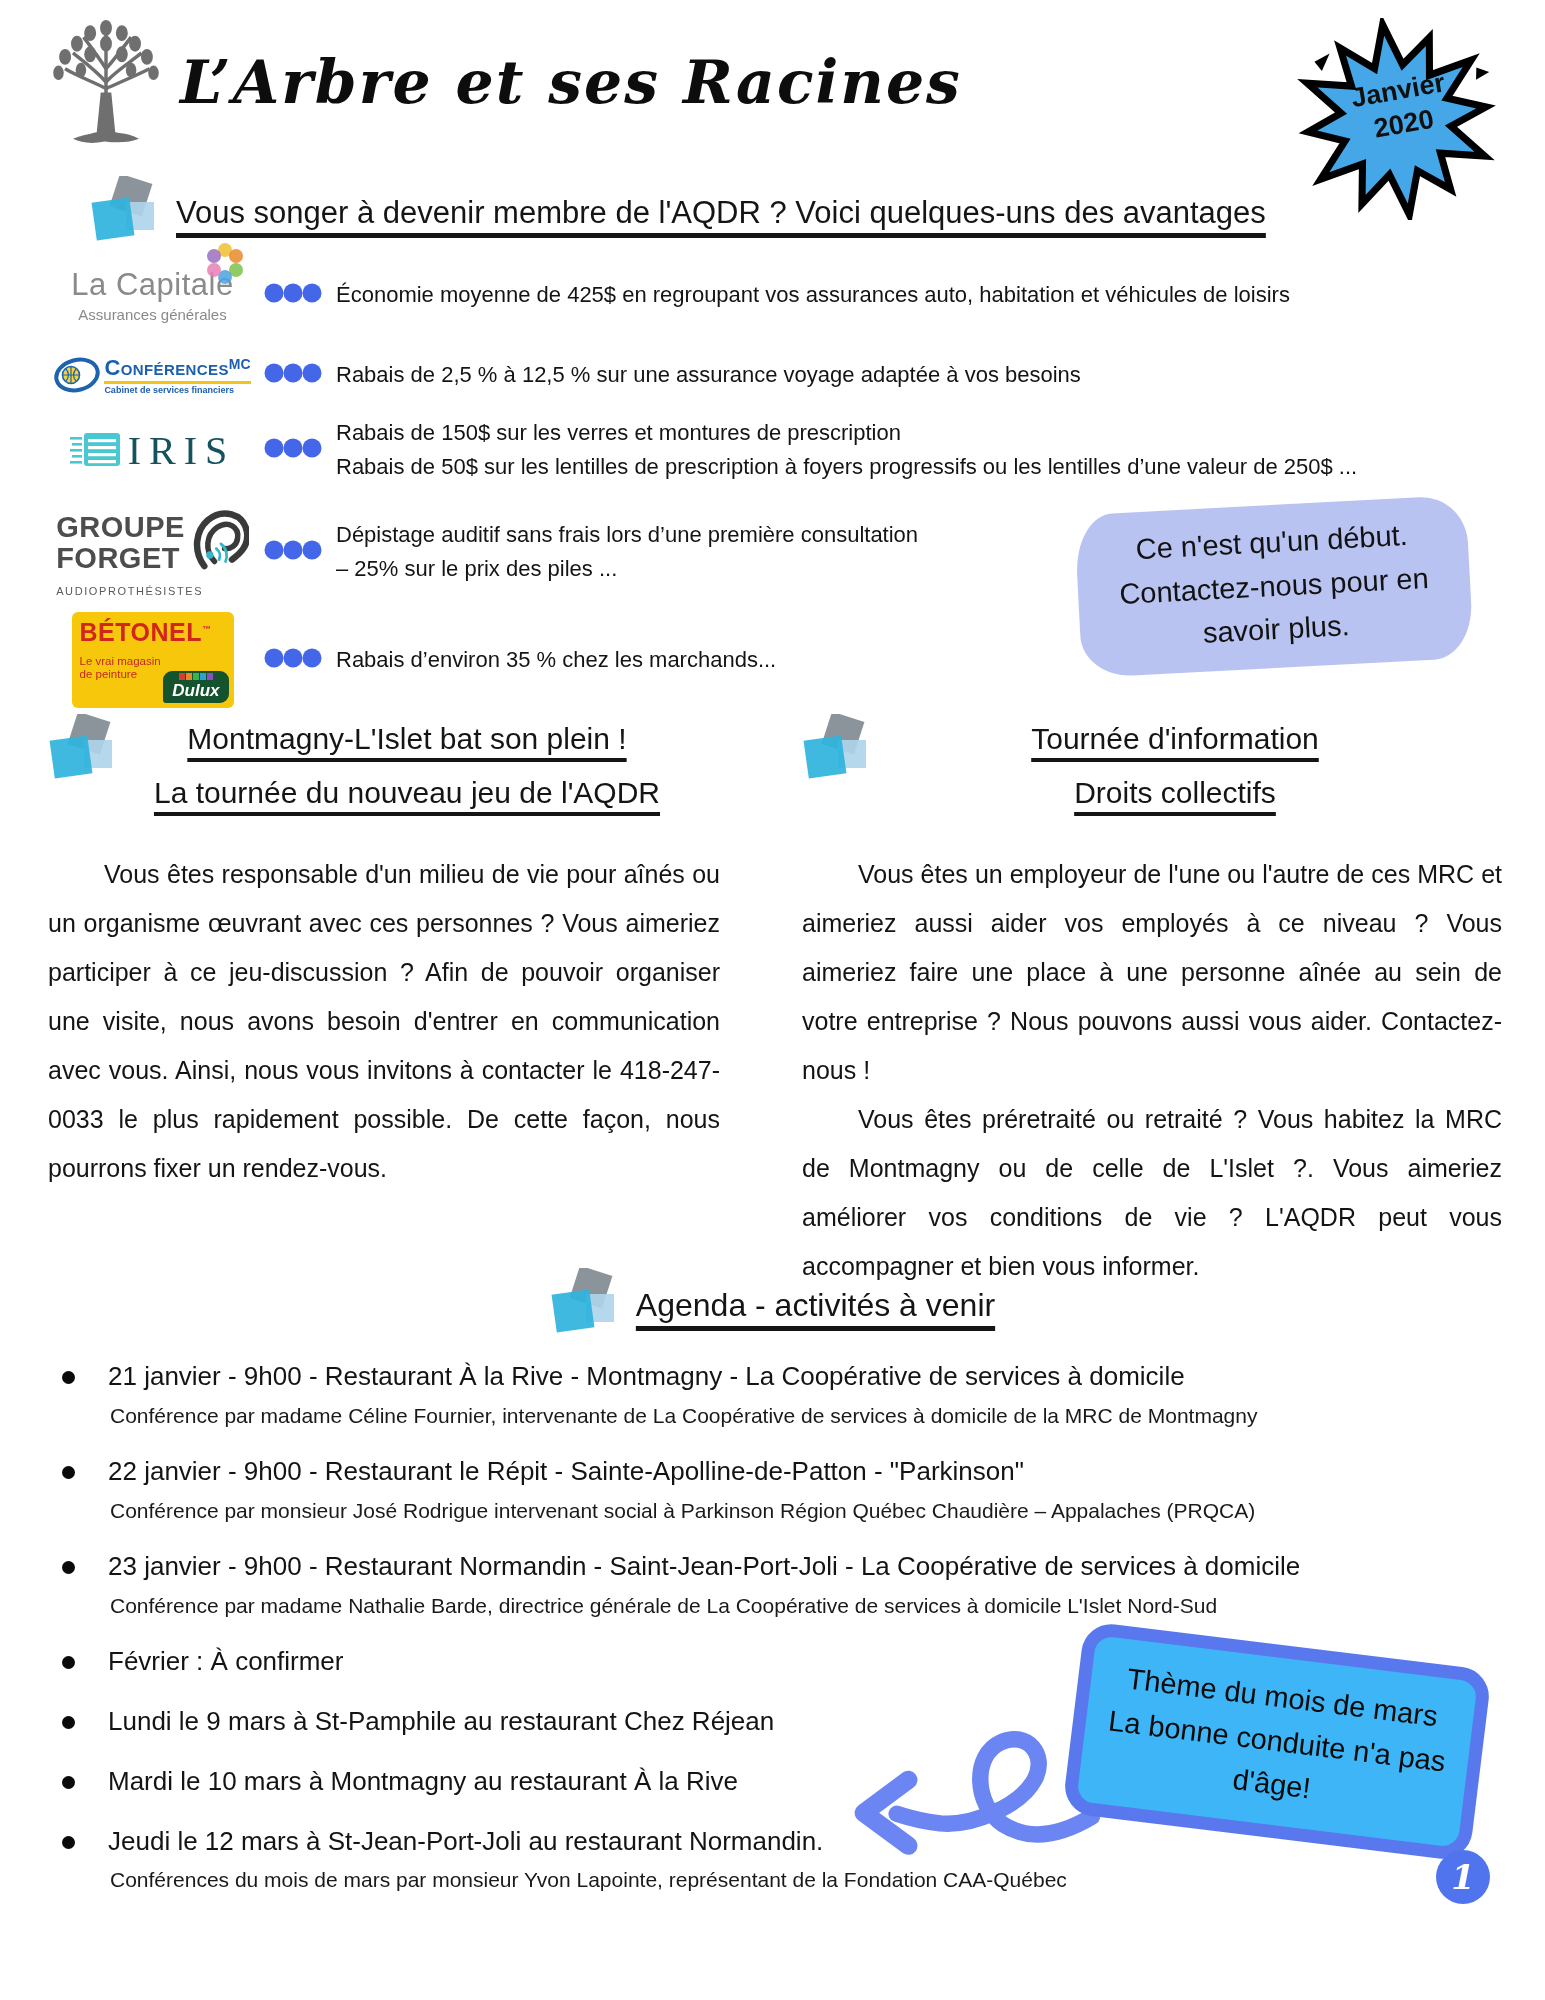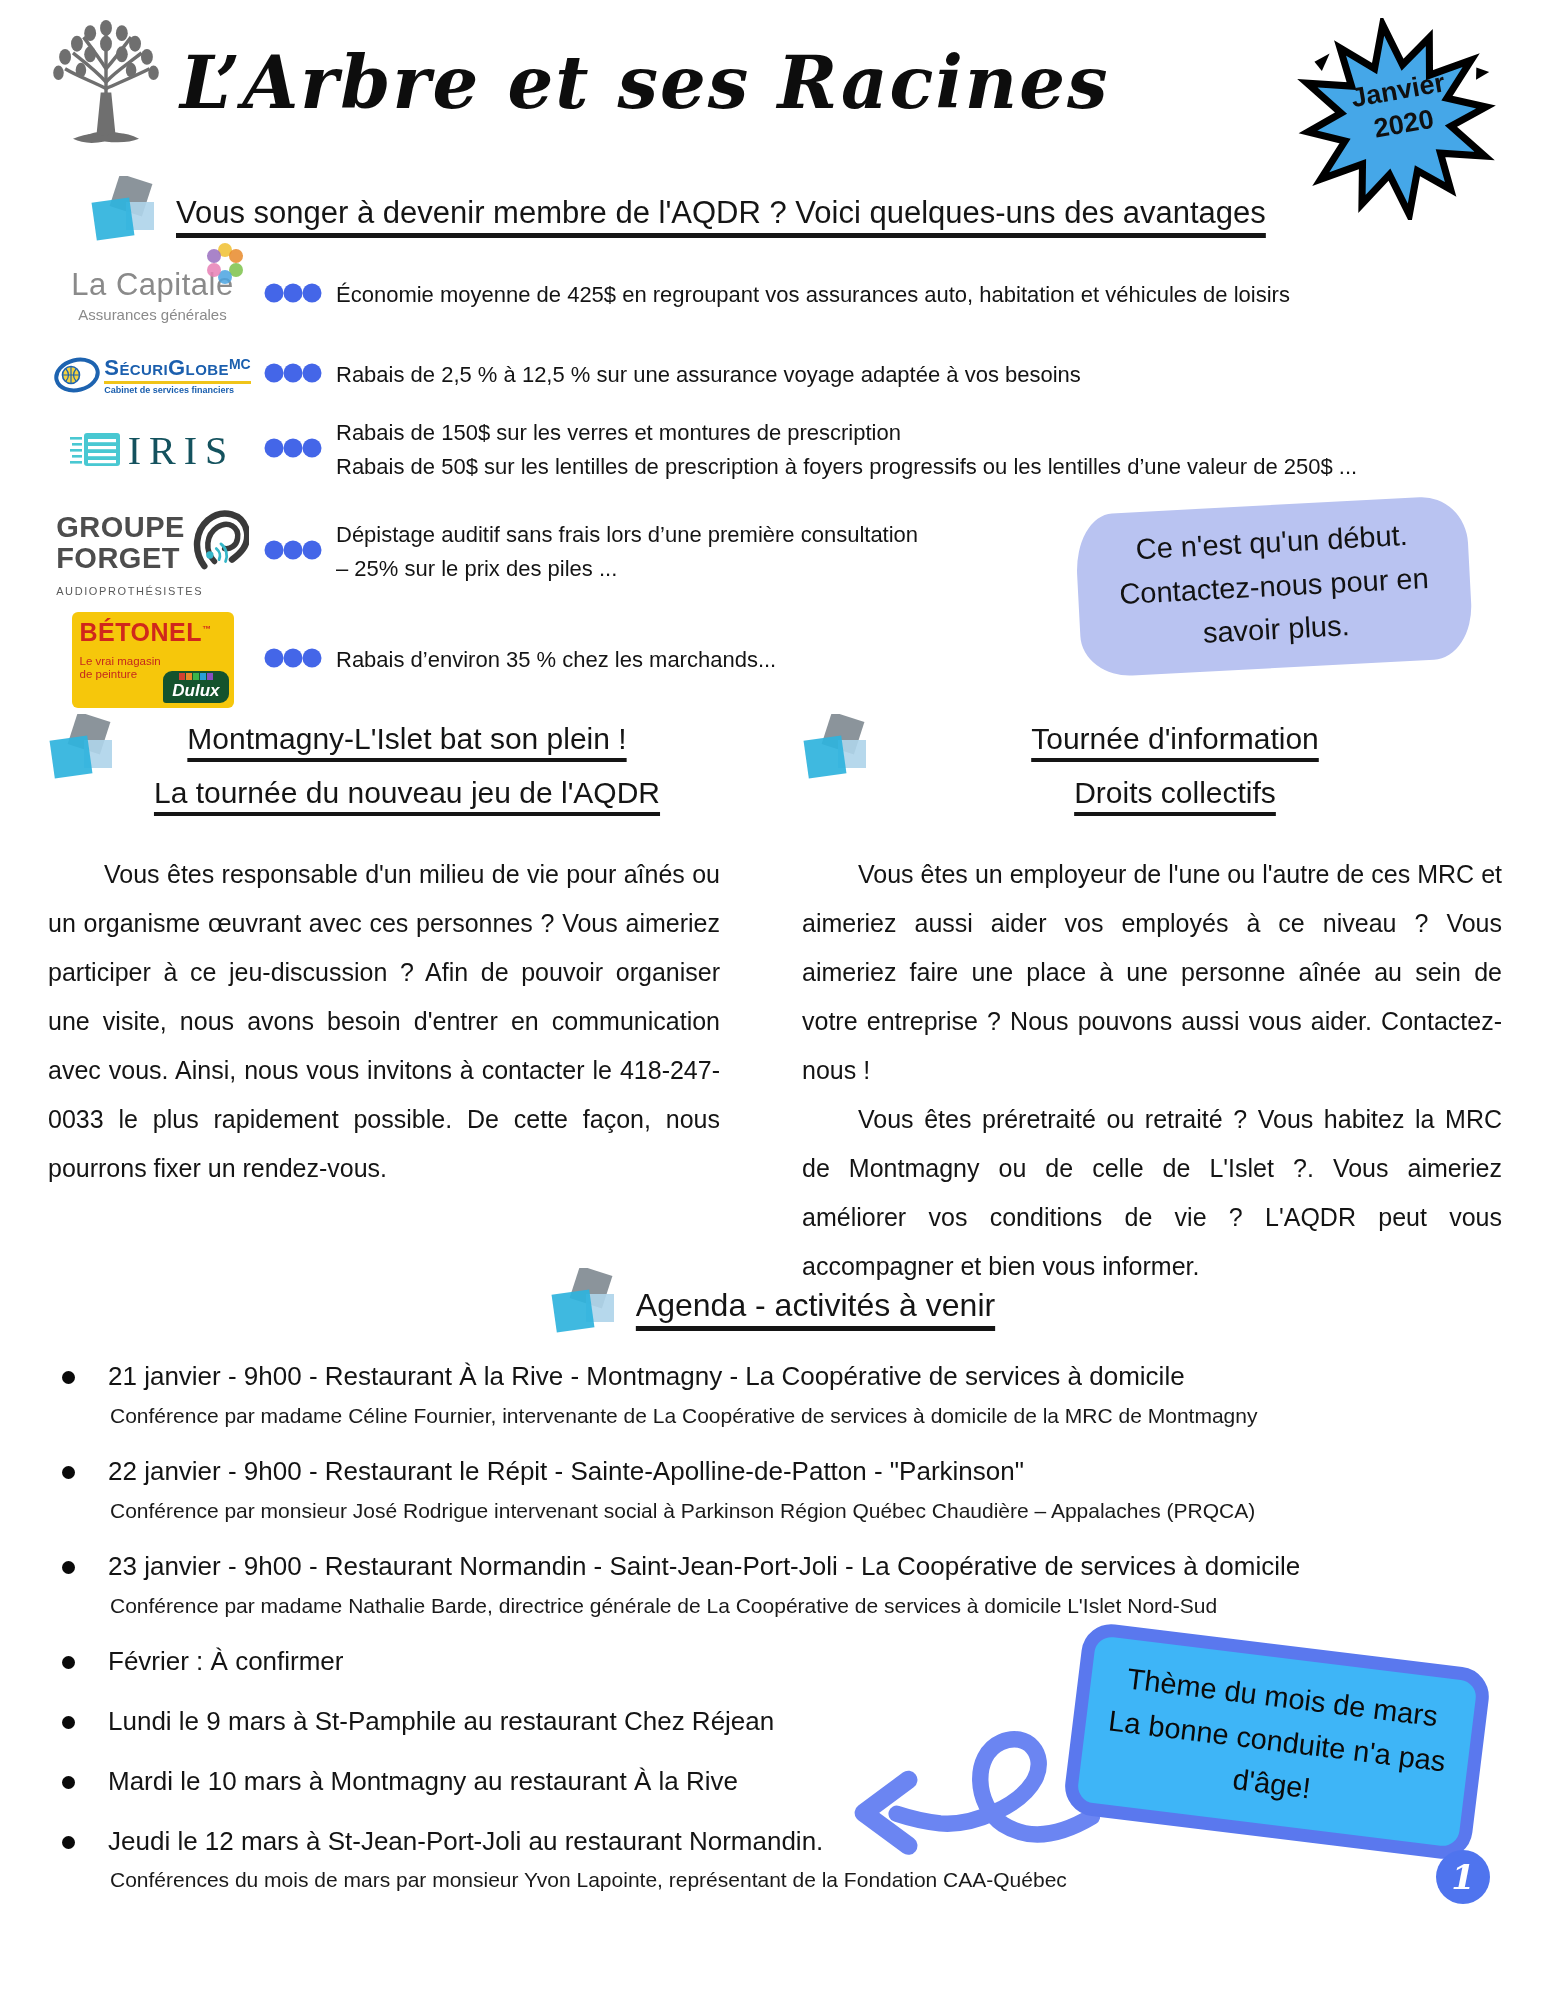--- a/index.html
+++ b/index.html
@@ -3,21 +3,21 @@
 <meta charset="utf-8">
 <style>
   * { margin:0; padding:0; box-sizing:border-box; }
   html,body { width:1545px; height:2000px; background:#ffffff; overflow:hidden;
               font-family:"Liberation Sans", sans-serif; color:#1a1a1a; position:relative; }
 
   
   .header { position:absolute; top:16px; left:42px; display:flex; align-items:center; gap:10px; }
   .tree { width:128px; height:132px; }
   .main-title { font-family:"DejaVu Serif", serif; font-style:italic; font-weight:bold;
-                font-size:72px; letter-spacing:2px; color:#0d0d0d; white-space:nowrap; }
+                font-size:60px; letter-spacing:2px; color:#0d0d0d; white-space:nowrap; }
 
   .starburst { position:absolute; top:18px; left:1295px; width:212px; height:192px; }
   .starburst svg { position:absolute; inset:0; }
   .starburst-text { position:absolute; top:56px; left:28px; width:156px; text-align:center;
                     transform:rotate(-10deg); font-size:27px; font-weight:bold; color:#101010; line-height:1.25; }
 
   
   .mark { width:70px; height:74px; flex:0 0 auto; }
 
   
@@ -196,21 +196,21 @@
 
   <div class="adv-row row2">
     <div class="logo-cell">
       <div class="sg">
         <svg width="46" height="40" viewBox="0 0 46 40">
           <ellipse cx="23" cy="20" rx="21" ry="15" fill="none" stroke="#1d63b0" stroke-width="4" transform="rotate(-14 23 20)"></ellipse>
           <circle cx="17" cy="20" r="8.5" fill="#f5d23c" stroke="#1d63b0" stroke-width="1.6"></circle>
           <path d="M17,11.5 v17 M9,20 h16 M12,14 q5,6 0,12 M22,14 q-5,6 0,12" stroke="#1d63b0" stroke-width="1.2" fill="none"></path>
         </svg>
         <div>
-          <div><span class="sg-name">SécuriGlobe</span><span class="sg-mc">MC</span></div>
+          <div><span class="sg-name">Conférences</span><span class="sg-mc">MC</span></div>
           <div class="sg-tag">Cabinet de services financiers</div>
         </div>
       </div>
     </div>
     <div class="dots-cell">
       <svg width="58" height="20" viewBox="0 0 58 20">
           <circle cx="10" cy="10" r="9.5" fill="#4466e8"></circle>
           <circle cx="29" cy="10" r="9.5" fill="#4466e8"></circle>
           <circle cx="48" cy="10" r="9.5" fill="#4466e8"></circle>
         </svg>

